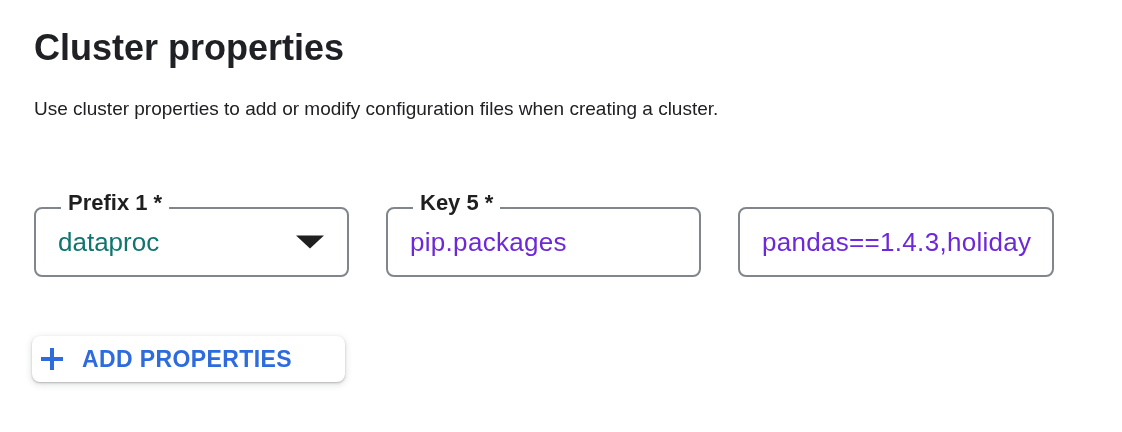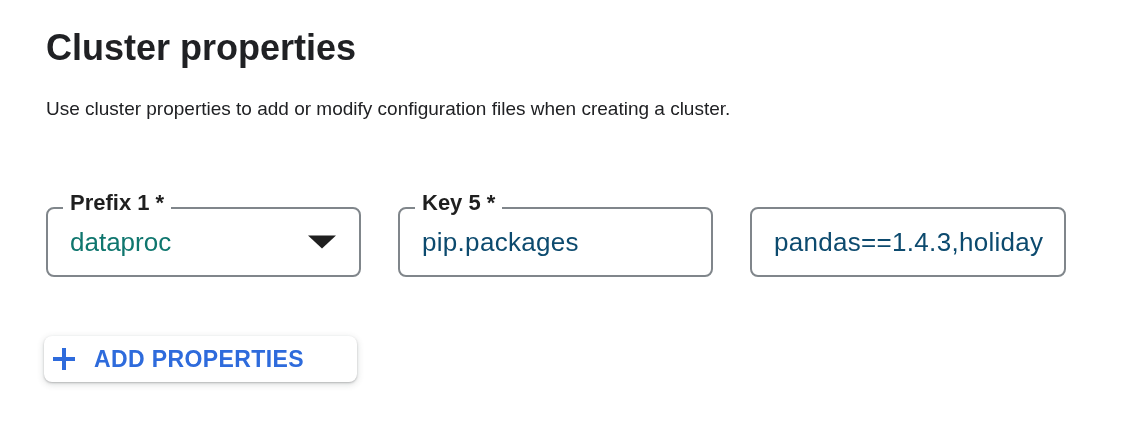--- a/index.html
+++ b/index.html
@@ -6,21 +6,21 @@
   html, body { margin: 0; padding: 0; }
   body {
     width: 1122px;
     height: 432px;
     background: #ffffff;
     font-family: "Liberation Sans", "DejaVu Sans", sans-serif;
     color: #202124;
     overflow: hidden;
     position: relative;
   }
-  .page { padding-left: 46px; }
+  .page { padding-left: 34px; }
 
   .page-title {
     margin: 26px 0 0 0;
     font-size: 36px;
     line-height: 44px;
     font-weight: 700;
     color: #202124;
     letter-spacing: 0;
   }
   .section-description {
@@ -44,21 +44,21 @@
     border-radius: 8px;
     background: #ffffff;
     display: flex;
     align-items: center;
     padding: 0 18px 0 22px;
   }
   .field:last-child { width: 316px; }
   .field-label {
     position: absolute;
     top: -19px;
-    left: 15px;
+    left: 25px;
     background: #ffffff;
     padding: 0 7px;
     font-size: 22px;
     line-height: 26px;
     font-weight: 600;
     color: #1f1f1f;
     white-space: nowrap;
   }
   .field-value {
     font-size: 26px;
@@ -67,21 +67,21 @@
     overflow: hidden;
     flex: 1;
     min-width: 0;
   }
   .field input {
     border: none;
     outline: none;
     background: transparent;
     font-family: inherit;
     font-size: 26px;
-    color: #0c4a6e;
+    color: #6d28d9;
     width: 100%;
     min-width: 0;
     padding: 0;
     letter-spacing: 0.3px;
   }
   .select-field { cursor: pointer; }
   .caret {
     position: absolute;
     right: 23px;
     top: 50%;

